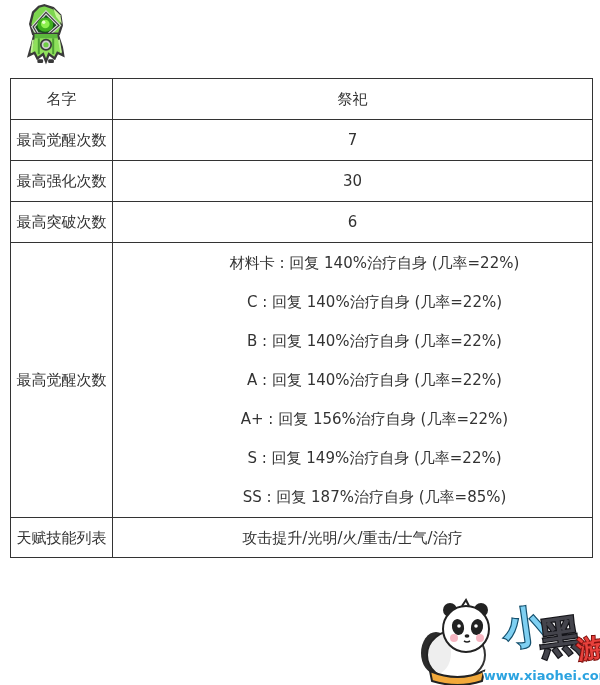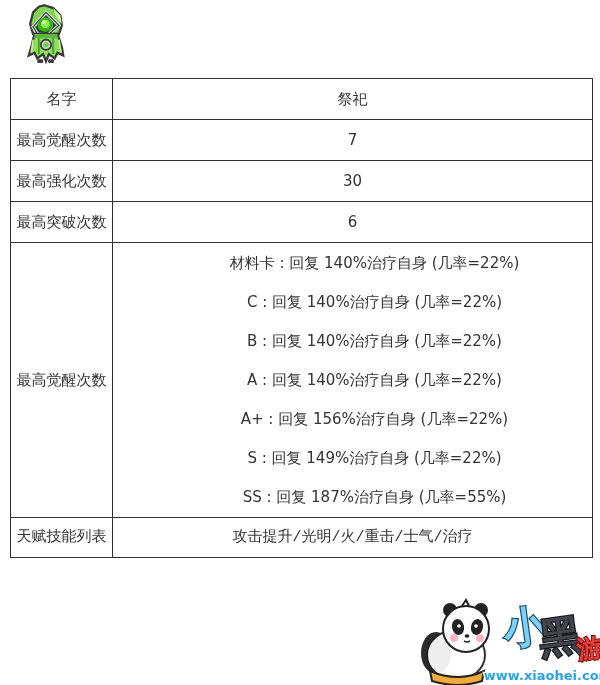--- a/index.html
+++ b/index.html
@@ -14,21 +14,21 @@
     position:absolute;left:10px;top:78px;width:583px;
     border-collapse:collapse;table-layout:fixed;
     font-size:15px;color:#333333;background:#ffffff;
   }
   table.info-table th,table.info-table td{
     border:1px solid #333333;font-weight:normal;text-align:center;
     padding:0;vertical-align:middle;line-height:1.2;
   }
   col.c1{width:102px;}
   tr.h41{height:41px;}
-  tr.h40{height:40px;font-family:Liberation Mono, monospace;}
+  tr.h40{height:40px;}
   tr.skills-row td{height:274px;padding-left:44px;}
   .skills{display:flex;flex-direction:column;justify-content:space-around;height:274px;}
   .skill-line{flex:0 0 auto;}
 
   
   .watermark{position:absolute;right:0px;bottom:0px;width:192px;height:88px;pointer-events:none;}
 </style>
 </head>
 <body>
 
@@ -86,21 +86,21 @@
       <tr class="skills-row">
         <th>最高觉醒次数</th>
         <td>
           <div class="skills">
             <div class="skill-line">材料卡 : 回复 140%治疗自身 (几率=22%)</div>
             <div class="skill-line">C : 回复 140%治疗自身 (几率=22%)</div>
             <div class="skill-line">B : 回复 140%治疗自身 (几率=22%)</div>
             <div class="skill-line">A : 回复 140%治疗自身 (几率=22%)</div>
             <div class="skill-line">A+ : 回复 156%治疗自身 (几率=22%)</div>
             <div class="skill-line">S : 回复 149%治疗自身 (几率=22%)</div>
-            <div class="skill-line">SS : 回复 187%治疗自身 (几率=55%)</div>
+            <div class="skill-line">SS : 回复 187%治疗自身 (几率=85%)</div>
           </div>
         </td>
       </tr>
       <tr class="h40">
         <th>天赋技能列表</th>
         <td>攻击提升/光明/火/重击/士气/治疗</td>
       </tr>
     </tbody>
   </table>
 

